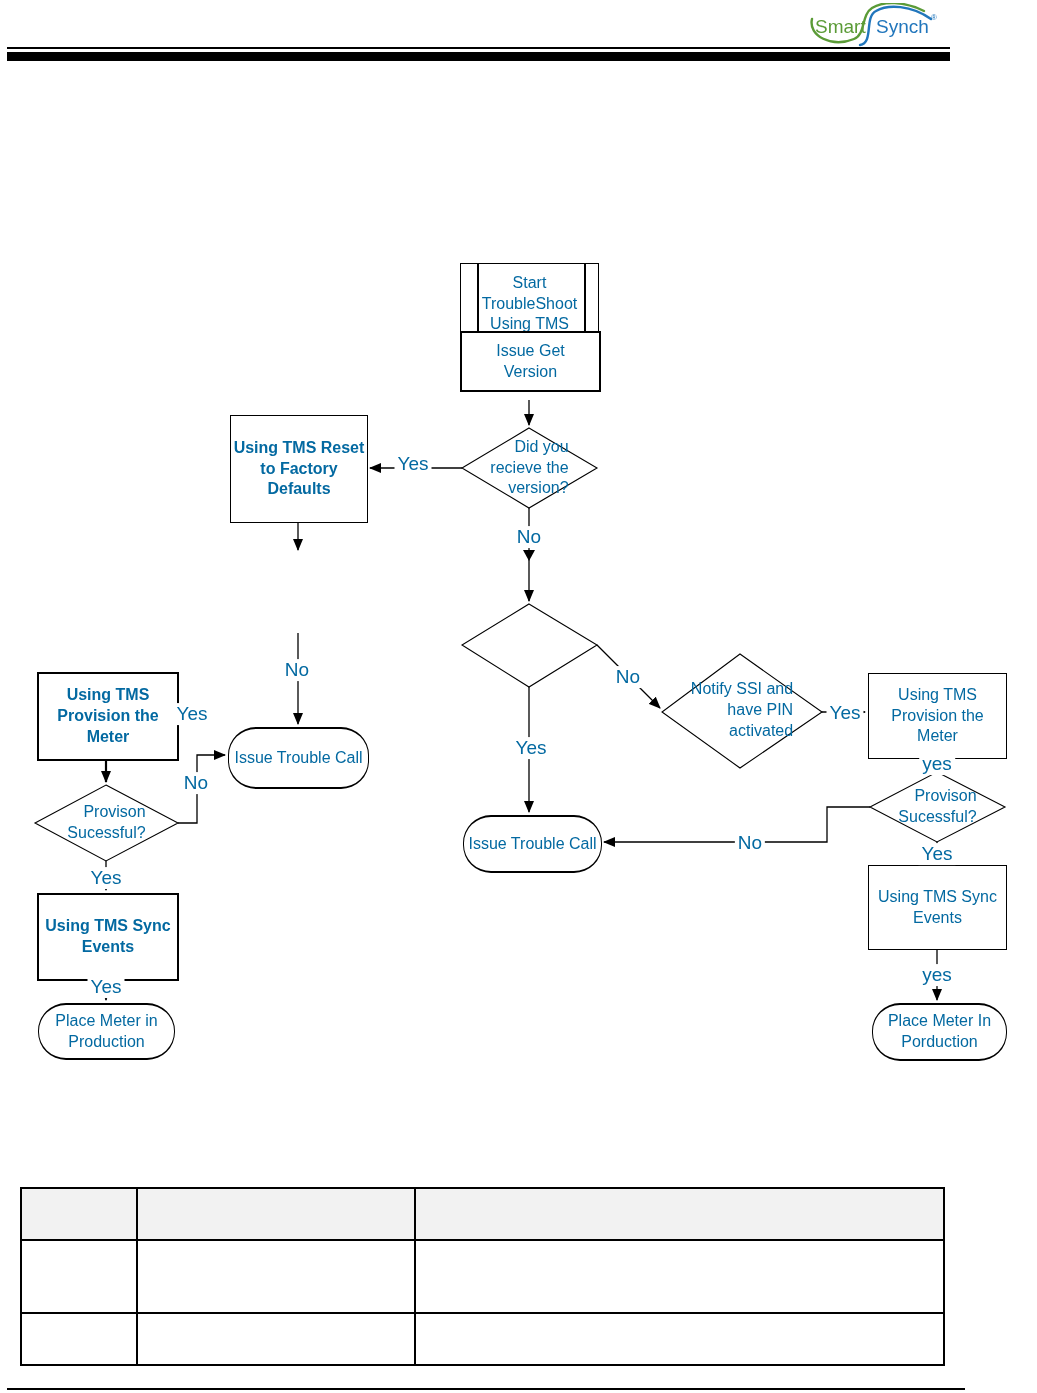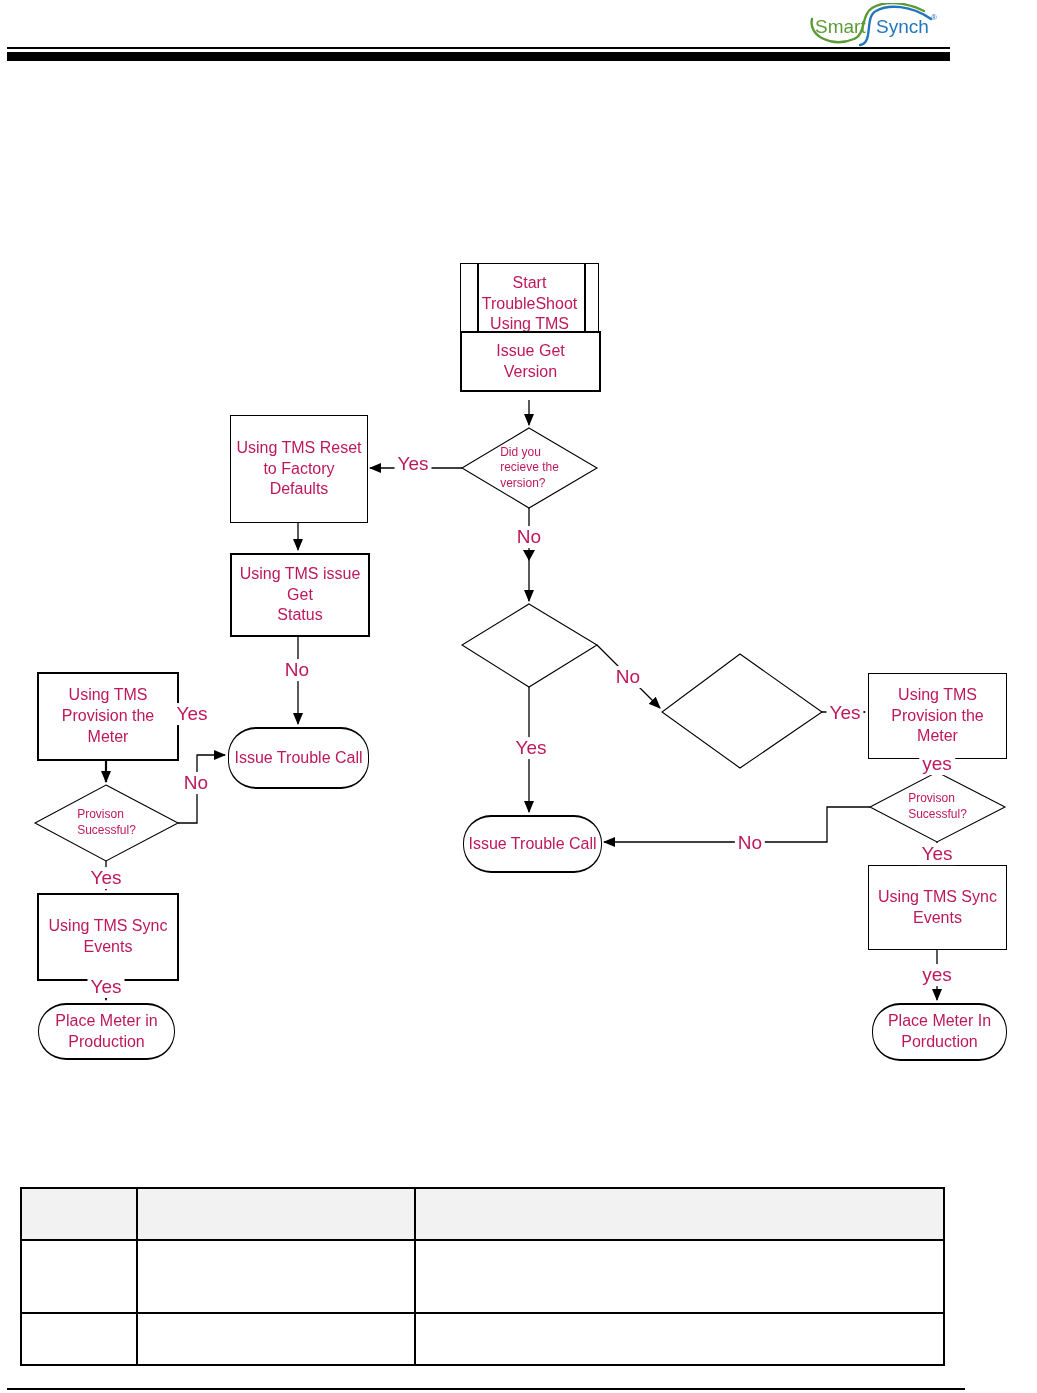--- a/index.html
+++ b/index.html
@@ -1,38 +1,38 @@
 <!DOCTYPE html>
 <html><head>
 <meta charset="utf-8">
 <style>
   html,body{margin:0;padding:0;background:#888;}
   .page{
     position:relative; width:1037px; height:1393px; margin:0 auto;
     background:#ffffff; overflow:hidden;
-    font-family:"Liberation Sans", sans-serif; color:#be185d;
+    font-family:"Liberation Sans", sans-serif; color:#0369a1;
   }
   
   .hrule{position:absolute; left:7px; top:47px; width:943px; height:2px; background:#000;}
   .hbar{position:absolute; left:7px; top:52px; width:943px; height:9px; background:#000;}
   .logo{position:absolute; left:806px; top:3px; width:134px; height:46px;}
   
   .fc-svg{position:absolute; left:0; top:0; width:1037px; height:1393px;}
   .node{
     position:absolute; background:#fff; border:1.5px solid #000;
     display:flex; align-items:center; justify-content:center; text-align:center;
     font-size:16px; line-height:1.3;
   }
   .nlabel{white-space:pre-line;}
-  .bold{font-weight:normal;}
+  .bold{font-weight:bold;}
   .term{border-radius:28px; border-width:1.3px; border-top-width:2.5px; border-bottom-width:2.5px;}
   .sidebar{position:absolute; top:0; width:2px; height:100%; background:#000;}
   .dlabel{
     position:absolute; display:flex; align-items:center; justify-content:center;
-    text-align:left; font-size:12px; line-height:1.3; white-space:pre-line;
+    text-align:right; font-size:16px; line-height:1.3; white-space:pre-line;
   }
   .elabel{
     position:absolute; transform:translate(-50%,-50%); background:#fff;
     padding:0 3px; font-size:19px; line-height:1.15;
   }
   
   #n-start{left:460px; top:263px; width:137px; height:80px;}
   #n-start .bar-l{left:16px;} #n-start .bar-r{right:12px;}
   #n-getver{left:460px; top:331px; width:137px; height:57px; border-width:2px;}
   #n-reset{left:230px; top:415px; width:136px; height:106px;}
@@ -137,25 +137,20 @@
   </div>
   <div class="node" id="n-getver">
     <span class="nlabel">Issue Get
 Version</span>
   </div>
   <div class="node bold" id="n-reset">
     <span class="nlabel">Using TMS Reset
 to Factory
 Defaults</span>
   </div>
-  <div class="node bold" id="n-getstatus">
-    <span class="nlabel">Using TMS issue
-Get
-Status</span>
-  </div>
   <div class="node term" id="n-troubleL">
     <span class="nlabel">Issue Trouble Call</span>
   </div>
   <div class="node bold" id="n-provL">
     <span class="nlabel">Using TMS
 Provision the
 Meter</span>
   </div>
   <div class="node bold" id="n-syncL">
     <span class="nlabel">Using TMS Sync
@@ -178,20 +173,23 @@
     <span class="nlabel">Place Meter In
 Porduction</span>
   </div>
   <div class="node term" id="n-troubleC">
     <span class="nlabel">Issue Trouble Call</span>
   </div>
 
   <div class="dlabel" id="t-d1">Did you
 recieve the
 version?</div>
+  <div class="dlabel" id="t-dnotify">Notify SSI and
+have PIN
+activated</div>
   <div class="dlabel" id="t-dprovL">Provison
 Sucessful?</div>
   <div class="dlabel" id="t-dprovR">Provison
 Sucessful?</div>
 
   <div class="elabel" id="el-ver-yes">Yes</div>
   <div class="elabel" id="el-ver-no">No</div>
   <div class="elabel" id="el-status-no">No</div>
   <div class="elabel" id="el-provl-float">Yes</div>
   <div class="elabel" id="el-provl-no">No</div>

